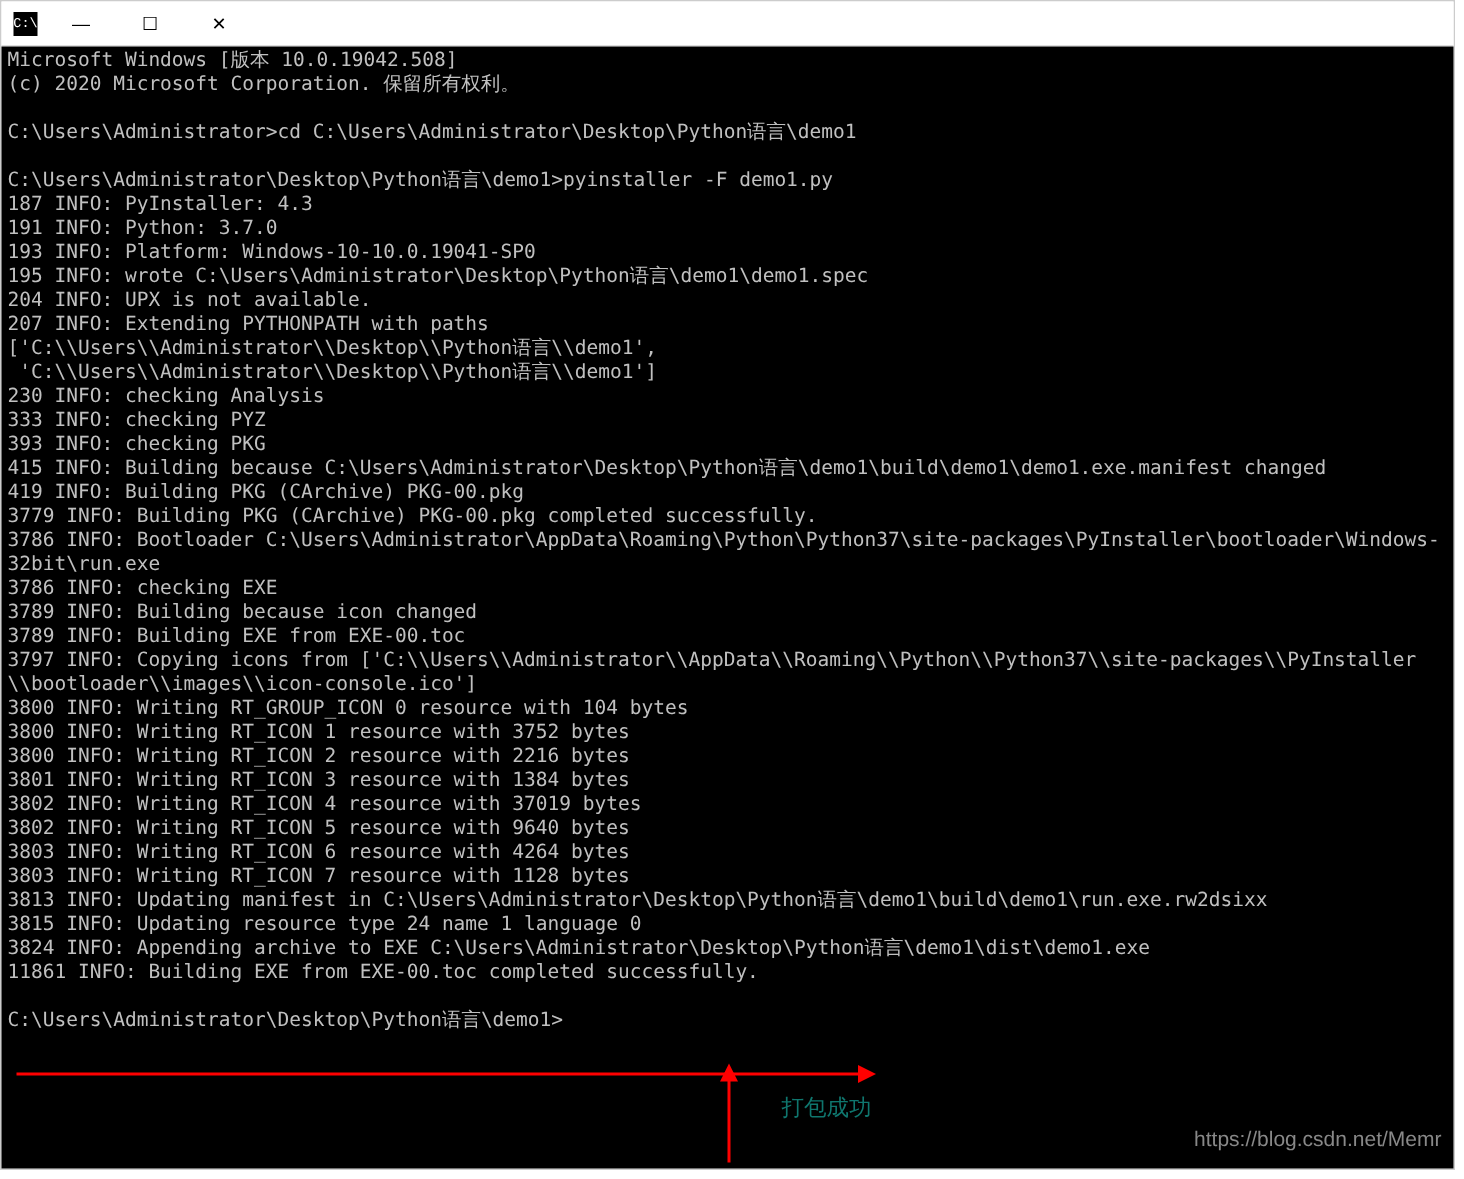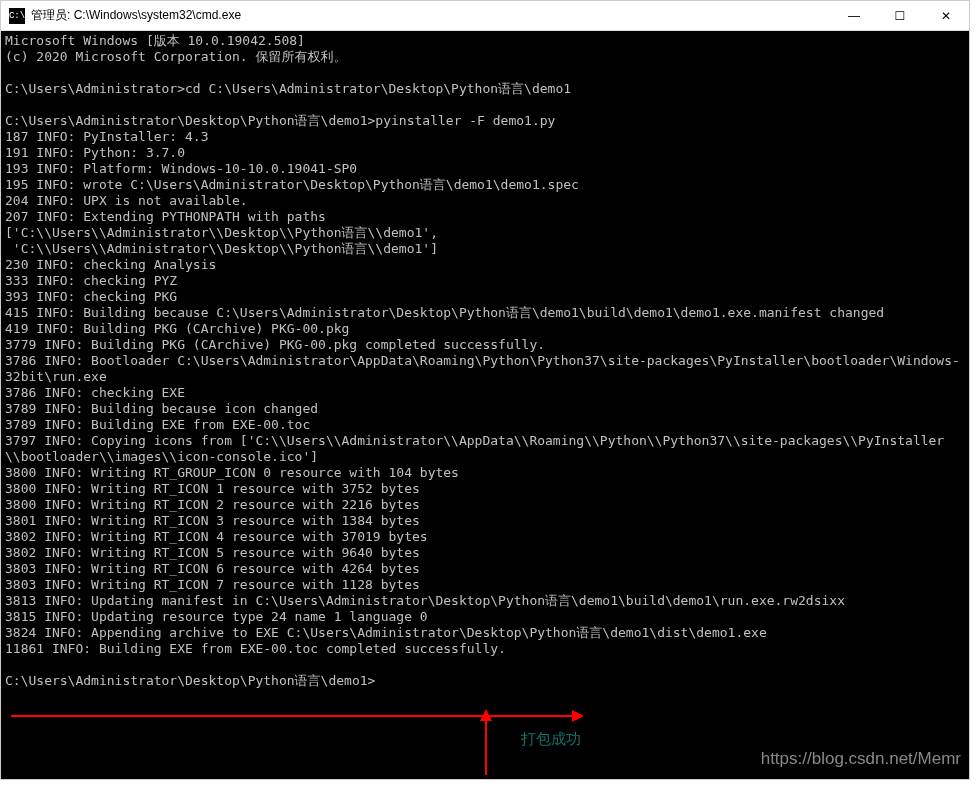--- a/index.html
+++ b/index.html
@@ -118,31 +118,30 @@
       top: 700px;
       color: #0f766e;
       font-size: 15px;
       font-family: "SimSun", "Microsoft YaHei", sans-serif;
     }
     .watermark {
       position: absolute;
       right: 8px;
       bottom: 12px;
       color: #888;
-      font-size: 17px;
+      font-size: 14px;
       font-family: "Arial", sans-serif;
     }
   </style>
 </head>
 <body>
 
 <div class="window">
   <div class="titlebar">
     <span class="titlebar-icon">C:\</span>
-    <span class="titlebar-text">管理员: C:\Windows\system32\cmd.exe</span>
     <div class="window-controls">
       <div class="win-btn">—</div>
       <div class="win-btn">☐</div>
       <div class="win-btn close">✕</div>
     </div>
   </div>
   <div class="terminal" id="terminal-content"><div class="terminal-line">Microsoft Windows [版本 10.0.19042.508]</div><div class="terminal-line">(c) 2020 Microsoft Corporation. 保留所有权利。</div><div class="terminal-line">&nbsp;</div><div class="terminal-line">C:\Users\Administrator&gt;cd C:\Users\Administrator\Desktop\Python语言\demo1</div><div class="terminal-line">&nbsp;</div><div class="terminal-line">C:\Users\Administrator\Desktop\Python语言\demo1&gt;pyinstaller -F demo1.py</div><div class="terminal-line">187 INFO: PyInstaller: 4.3</div><div class="terminal-line">191 INFO: Python: 3.7.0</div><div class="terminal-line">193 INFO: Platform: Windows-10-10.0.19041-SP0</div><div class="terminal-line">195 INFO: wrote C:\Users\Administrator\Desktop\Python语言\demo1\demo1.spec</div><div class="terminal-line">204 INFO: UPX is not available.</div><div class="terminal-line">207 INFO: Extending PYTHONPATH with paths</div><div class="terminal-line">['C:\\Users\\Administrator\\Desktop\\Python语言\\demo1',</div><div class="terminal-line"> 'C:\\Users\\Administrator\\Desktop\\Python语言\\demo1']</div><div class="terminal-line">230 INFO: checking Analysis</div><div class="terminal-line">333 INFO: checking PYZ</div><div class="terminal-line">393 INFO: checking PKG</div><div class="terminal-line">415 INFO: Building because C:\Users\Administrator\Desktop\Python语言\demo1\build\demo1\demo1.exe.manifest changed</div><div class="terminal-line">419 INFO: Building PKG (CArchive) PKG-00.pkg</div><div class="terminal-line">3779 INFO: Building PKG (CArchive) PKG-00.pkg completed successfully.</div><div class="terminal-line">3786 INFO: Bootloader C:\Users\Administrator\AppData\Roaming\Python\Python37\site-packages\PyInstaller\bootloader\Windows-32bit\run.exe</div><div class="terminal-line">3786 INFO: checking EXE</div><div class="terminal-line">3789 INFO: Building because icon changed</div><div class="terminal-line">3789 INFO: Building EXE from EXE-00.toc</div><div class="terminal-line">3797 INFO: Copying icons from ['C:\\Users\\Administrator\\AppData\\Roaming\\Python\\Python37\\site-packages\\PyInstaller\\bootloader\\images\\icon-console.ico']</div><div class="terminal-line">3800 INFO: Writing RT_GROUP_ICON 0 resource with 104 bytes</div><div class="terminal-line">3800 INFO: Writing RT_ICON 1 resource with 3752 bytes</div><div class="terminal-line">3800 INFO: Writing RT_ICON 2 resource with 2216 bytes</div><div class="terminal-line">3801 INFO: Writing RT_ICON 3 resource with 1384 bytes</div><div class="terminal-line">3802 INFO: Writing RT_ICON 4 resource with 37019 bytes</div><div class="terminal-line">3802 INFO: Writing RT_ICON 5 resource with 9640 bytes</div><div class="terminal-line">3803 INFO: Writing RT_ICON 6 resource with 4264 bytes</div><div class="terminal-line">3803 INFO: Writing RT_ICON 7 resource with 1128 bytes</div><div class="terminal-line">3813 INFO: Updating manifest in C:\Users\Administrator\Desktop\Python语言\demo1\build\demo1\run.exe.rw2dsixx</div><div class="terminal-line">3815 INFO: Updating resource type 24 name 1 language 0</div><div class="terminal-line">3824 INFO: Appending archive to EXE C:\Users\Administrator\Desktop\Python语言\demo1\dist\demo1.exe</div><div class="terminal-line">11861 INFO: Building EXE from EXE-00.toc completed successfully.</div><div class="terminal-line">&nbsp;</div><div class="terminal-line">C:\Users\Administrator\Desktop\Python语言\demo1&gt;</div>
     <div class="annotation-arrow-h"></div>
     <div class="annotation-arrow-v"></div>
     <div class="annotation-label">打包成功</div>

